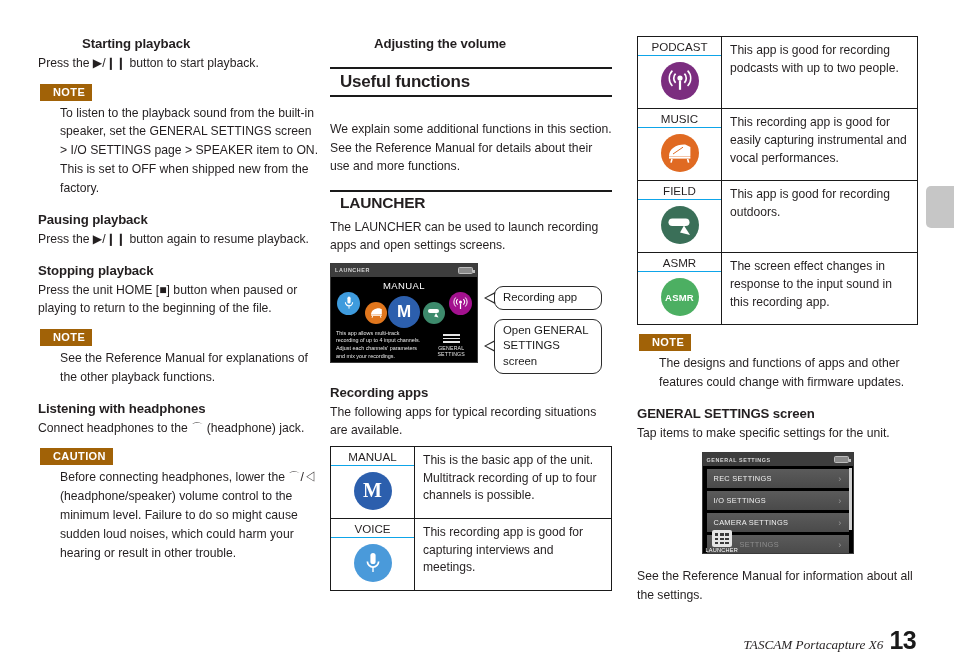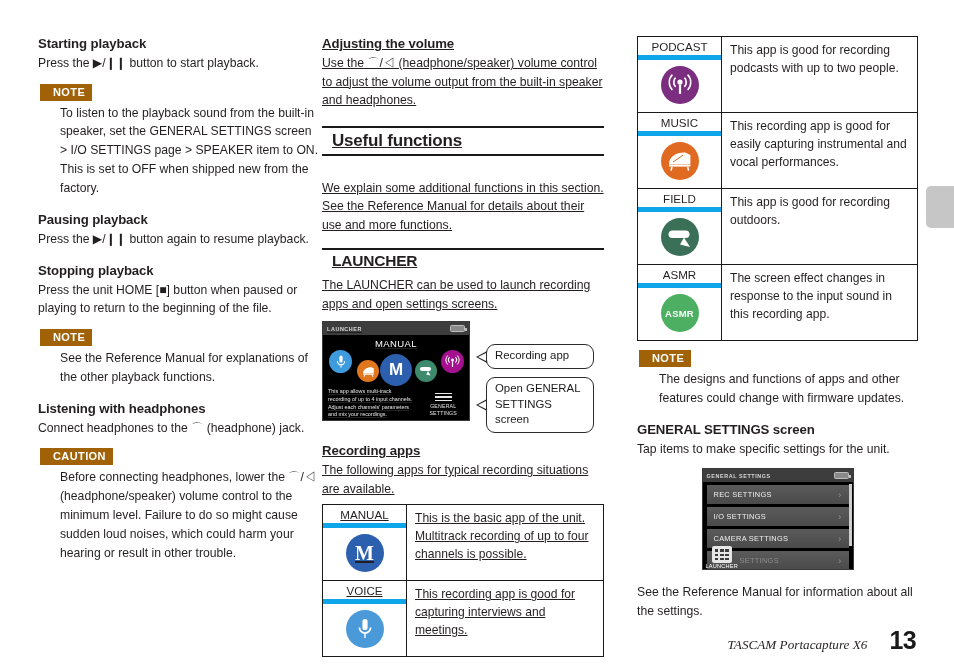--- a/index.html
+++ b/index.html
@@ -16,29 +16,29 @@
   .edge-tab {
     position: absolute; right: 0; top: 186px;
     width: 28px; height: 42px;
     background: #c6c6c6;
     border-radius: 5px 0 0 5px;
   }
 
   
   .col { position: absolute; top: 36px; }
   .col-left   { left: 38px;  width: 282px; }
-  .col-mid    { left: 322px; width: 282px; text-decoration: underline; }
+  .col-mid    { left: 330px; width: 282px; }
   .col-right  { left: 637px; width: 281px; }
 
   h3.sub {
     font-size: 13.2px; font-weight: bold; color: #231f20;
     letter-spacing: -0.1px;
     margin-top: 14px; margin-bottom: 3px;
   }
-  h3.sub:first-child { margin-top: 0; }
+  h3.sub:first-child { margin-top: 0; margin-left: 44px; }
 
   p.body {
     font-size: 12.2px; line-height: 1.52; color: #231f20;
     margin-bottom: 2px;
   }
 
   
   .tag {
     display: inline-block;
     background: #a16207; color: #ffffff;
@@ -175,36 +175,36 @@
     border-collapse: collapse;
     width: 100%;
     margin-top: 6px;
   }
   table.apps td { border: 1px solid #1a1a1a; vertical-align: top; }
   td.app-name {
     width: 84px; text-align: center; padding: 0;
   }
   td.app-name .nm {
     display: block; font-size: 11.6px; padding: 3px 0 2px 0;
-    border-bottom: 5px solid #0ea5e9;
+    border-bottom: 1px solid #0ea5e9;
   }
   td.app-name .ic { display: block; padding: 6px 0 8px 0; }
   td.app-desc {
     padding: 5px 6px 7px 8px;
     font-size: 12.1px; line-height: 1.47;
   }
   .circ {
     width: 38px; height: 38px; border-radius: 50%;
     margin: 0 auto; display: flex; align-items: center; justify-content: center;
   }
 
   
   .footer {
     position: absolute; right: 38px; bottom: 16px;
-    display: flex; align-items: baseline; gap: 22px;
+    display: flex; align-items: baseline; gap: 6px;
   }
   .footer .brand {
     font-family: "Liberation Serif", serif;
     font-style: italic; font-size: 13.2px; color: #231f20;
   }
   .footer .pno {
     font-size: 25px; font-weight: bold; color: #1a1a1a;
     letter-spacing: -0.6px;
   }
 </style>
@@ -235,21 +235,20 @@
     <h3 class="sub">Listening with headphones</h3>
     <p class="body">Connect headphones to the ⌒ (headphone) jack.</p>
 
     <div class="tag">CAUTION</div>
     <p class="tag-body">Before connecting headphones, lower the ⌒/◁ (headphone/speaker) volume control to the minimum level. Failure to do so might cause sudden loud noises, which could harm your hearing or result in other trouble.</p>
   </div>
 
   <div class="col col-mid">
 
     <h3 class="sub">Adjusting the volume</h3>
-    <p class="body">Use the ⌒/◁ (headphone/speaker) volume control to adjust the volume output from the built-in speaker and headphones.</p>
 
     <div class="sect-head">Useful functions</div>
     <p class="body">We explain some additional functions in this section. See the Reference Manual for details about their use and more functions.</p>
 
     <div class="sect-head thin">LAUNCHER</div>
     <p class="body">The LAUNCHER can be used to launch recording apps and open settings screens.</p>
 
     <div class="shot-wrap" style="height:106px;margin-top:8px;">
       <div class="lcd launcher-shot">
         <div class="lcd-bar">

